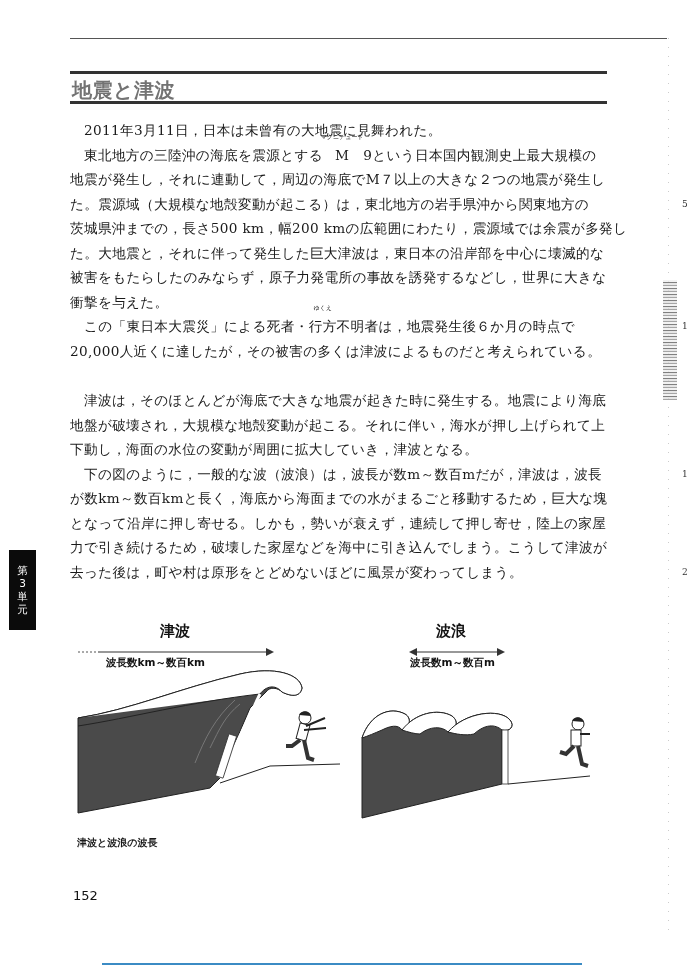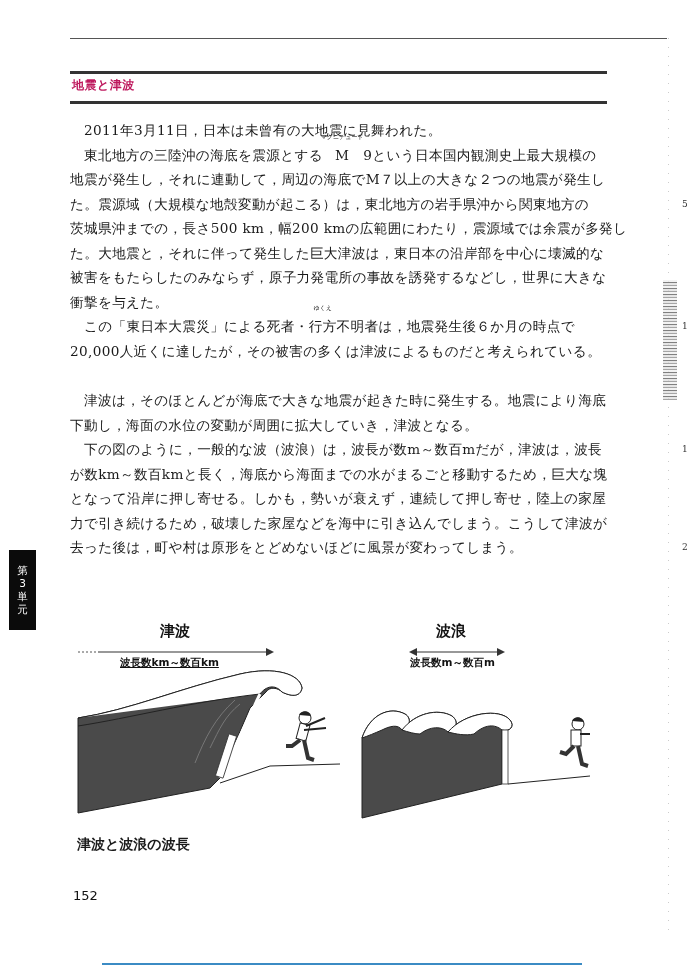--- a/index.html
+++ b/index.html
@@ -7,21 +7,21 @@
     width: 687px; height: 969px; position: relative; overflow: hidden;
     background: #ffffff; color: #1a1a1a;
     font-family: "DejaVu Serif", "Liberation Serif", serif;
   }
   .top-rule { position: absolute; left: 70px; top: 38px; width: 597px; height: 1px; background: #555; }
   .heading-rule-top { position: absolute; left: 70px; top: 71px; width: 537px; height: 3px; background: #333; }
   .heading-rule-bottom { position: absolute; left: 70px; top: 101px; width: 537px; height: 3px; background: #333; }
   .section-title {
     position: absolute; left: 72px; top: 77px;
     font-family: "DejaVu Sans", "Liberation Sans", sans-serif;
-    font-weight: bold; font-size: 12px; letter-spacing: 0.5px; color: #be185d;
+    font-weight: bold; font-size: 20px; letter-spacing: 0.5px; color: #737373;
   }
   .body-text { position: absolute; left: 70px; top: 118px; width: 540px; }
   .line {
     height: 24.5px; line-height: 24.5px; font-size: 13.6px; white-space: nowrap;
     letter-spacing: 0.35px; position: relative;
   }
   .indent { padding-left: 14px; }
   .gap { height: 25px; }
   .ruby-wrap { position: relative; display: inline-block; }
   .ruby-text {
@@ -49,21 +49,21 @@
   }
   .figure { position: absolute; left: 70px; top: 618px; width: 560px; height: 240px; }
   .fig-label {
     position: absolute; font-family: "DejaVu Sans", "Liberation Sans", sans-serif;
     font-weight: bold; color: #111;
   }
   .fig-title { font-size: 15px; }
   .fig-sub { font-size: 10.5px; }
   .caption {
     position: absolute; left: 77px; top: 836px;
-    font-family: "DejaVu Sans", "Liberation Sans", sans-serif; font-weight: bold; font-size: 14px;
+    font-family: "DejaVu Sans", "Liberation Sans", sans-serif; font-weight: bold; font-size: 10px;
   }
   .page-number {
     position: absolute; left: 73px; top: 888px;
     font-family: "DejaVu Sans", "Liberation Sans", sans-serif; font-size: 13px; color: #111;
   }
   .bottom-rule { position: absolute; left: 102px; top: 963px; width: 480px; height: 2px; background: #3b8bc4; }
 </style>
 </head>
 <body>
 
@@ -86,20 +86,21 @@
   <div class="line">被害をもたらしたのみならず，原子力発電所の事故を誘発するなどし，世界に大きな</div>
   <div class="line">衝撃を与えた。</div>
 
   <div class="line indent">
     <span>この「東日本大震災」による死者・</span><span class="ruby-wrap"><span class="ruby-text">ゆくえ</span><span>行方</span></span><span>不明者は，地震発生後６か月の時点で</span><span class="line-number" style="top:0">10</span>
   </div>
   <div class="line">20,000人近くに達したが，その被害の多くは津波によるものだと考えられている。</div>
   <div class="gap"></div>
 
   <div class="line indent">津波は，そのほとんどが海底で大きな地震が起きた時に発生する。地震により海底</div>
+  <div class="line">地盤が破壊され，大規模な地殻変動が起こる。それに伴い，海水が押し上げられて上</div>
   <div class="line">下動し，海面の水位の変動が周囲に拡大していき，津波となる。</div>
 
   <div class="line indent"><span>下の図のように，一般的な波（波浪）は，波長が数m～数百mだが，津波は，波長</span><span class="line-number" style="top:0">15</span></div>
   <div class="line">が数km～数百kmと長く，海底から海面までの水がまるごと移動するため，巨大な塊</div>
   <div class="line">となって沿岸に押し寄せる。しかも，勢いが衰えず，連続して押し寄せ，陸上の家屋</div>
   <div class="line">力で引き続けるため，破壊した家屋などを海中に引き込んでしまう。こうして津波が</div>
   <div class="line"><span>去った後は，町や村は原形をとどめないほどに風景が変わってしまう。</span><span class="line-number" style="top:0">20</span></div>
 </div>
 
 <div class="side-tab">
@@ -108,21 +109,21 @@
   <span>単</span>
   <span>元</span>
 </div>
 
 <div class="scan-dots"></div>
 <div class="scan-edge"></div>
 
 <div class="figure">
 
   <div class="fig-label fig-title" style="left:90px; top:4px;text-align:center;">津波</div>
-  <div class="fig-label fig-sub" style="left:50px; top:38px;text-decoration:underline;">波長数km～数百km</div>
+  <div class="fig-label fig-sub" style="left:36px; top:38px;">波長数km～数百km</div>
 
   <div class="fig-label fig-title" style="left:366px; top:4px;">波浪</div>
   <div class="fig-label fig-sub" style="left:340px; top:38px;">波長数m～数百m</div>
 
   <svg width="560" height="240" style="position:absolute;left:0;top:0;">
 
     <g>
       <line x1="8" y1="34" x2="28" y2="34" stroke="#555" stroke-width="1" stroke-dasharray="2,2"></line>
       <line x1="28" y1="34" x2="196" y2="34" stroke="#333" stroke-width="1.2"></line>
       <polygon points="196,30 204,34 196,38" fill="#333"></polygon>

